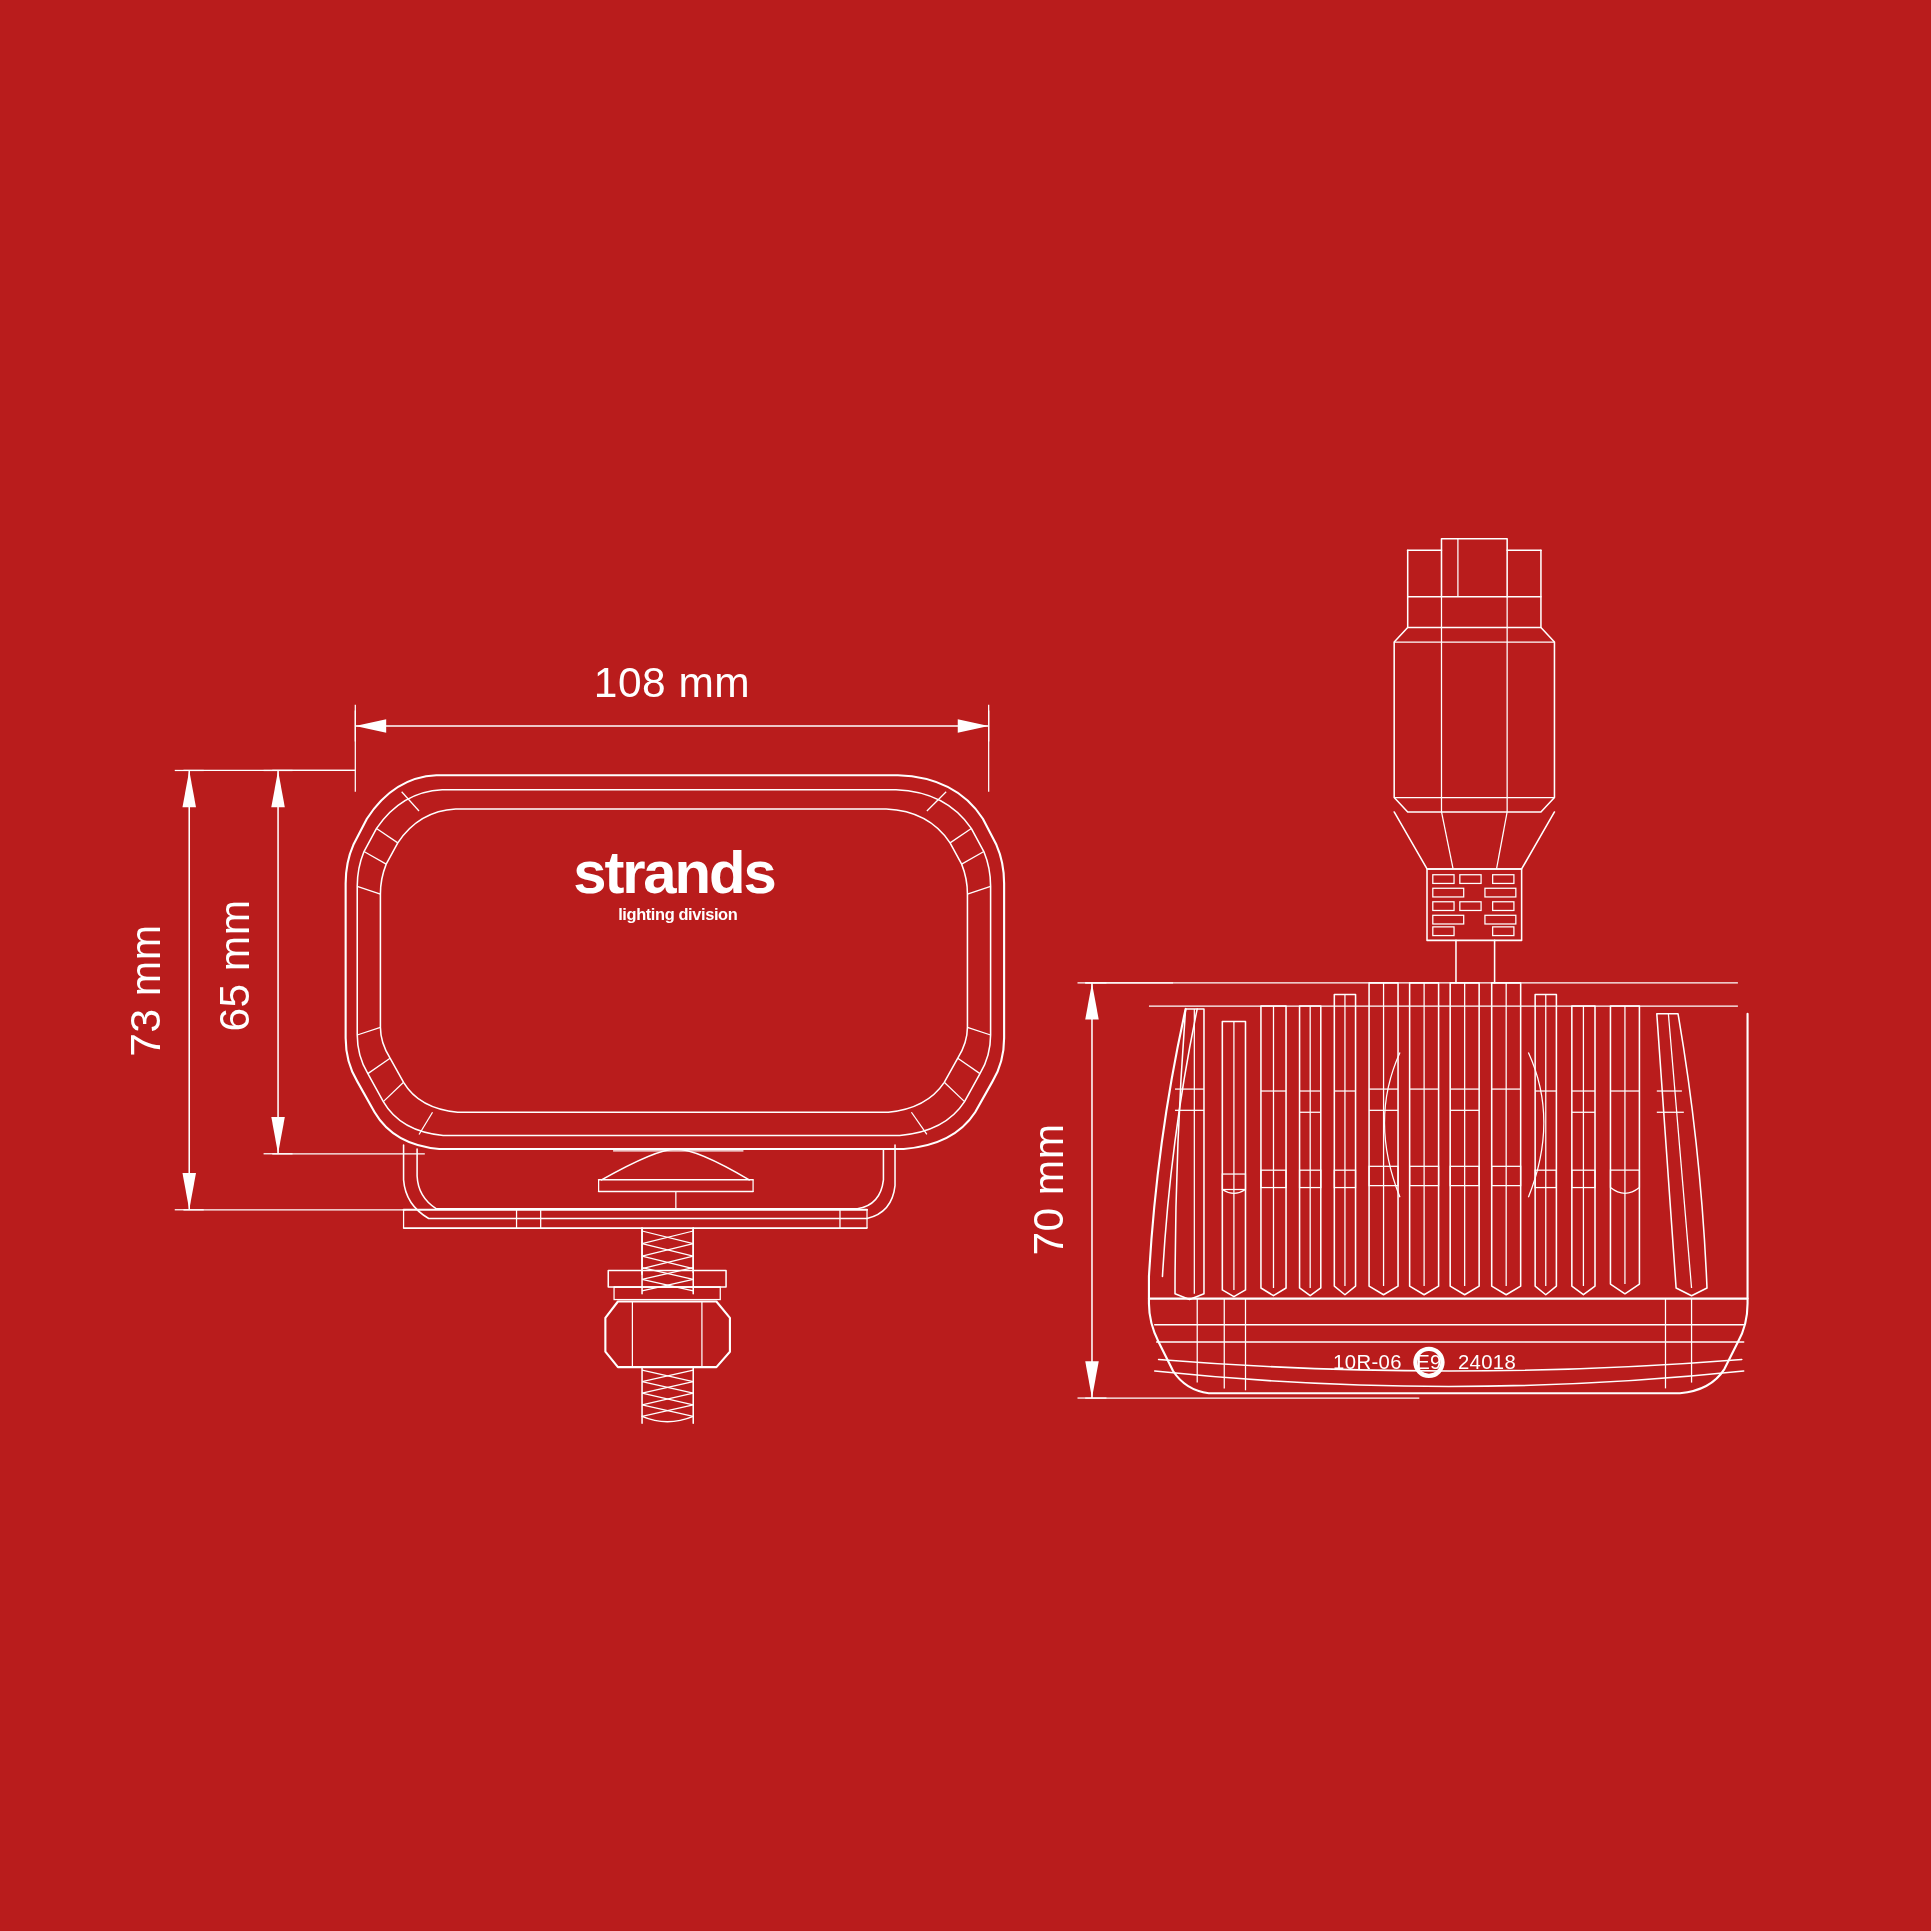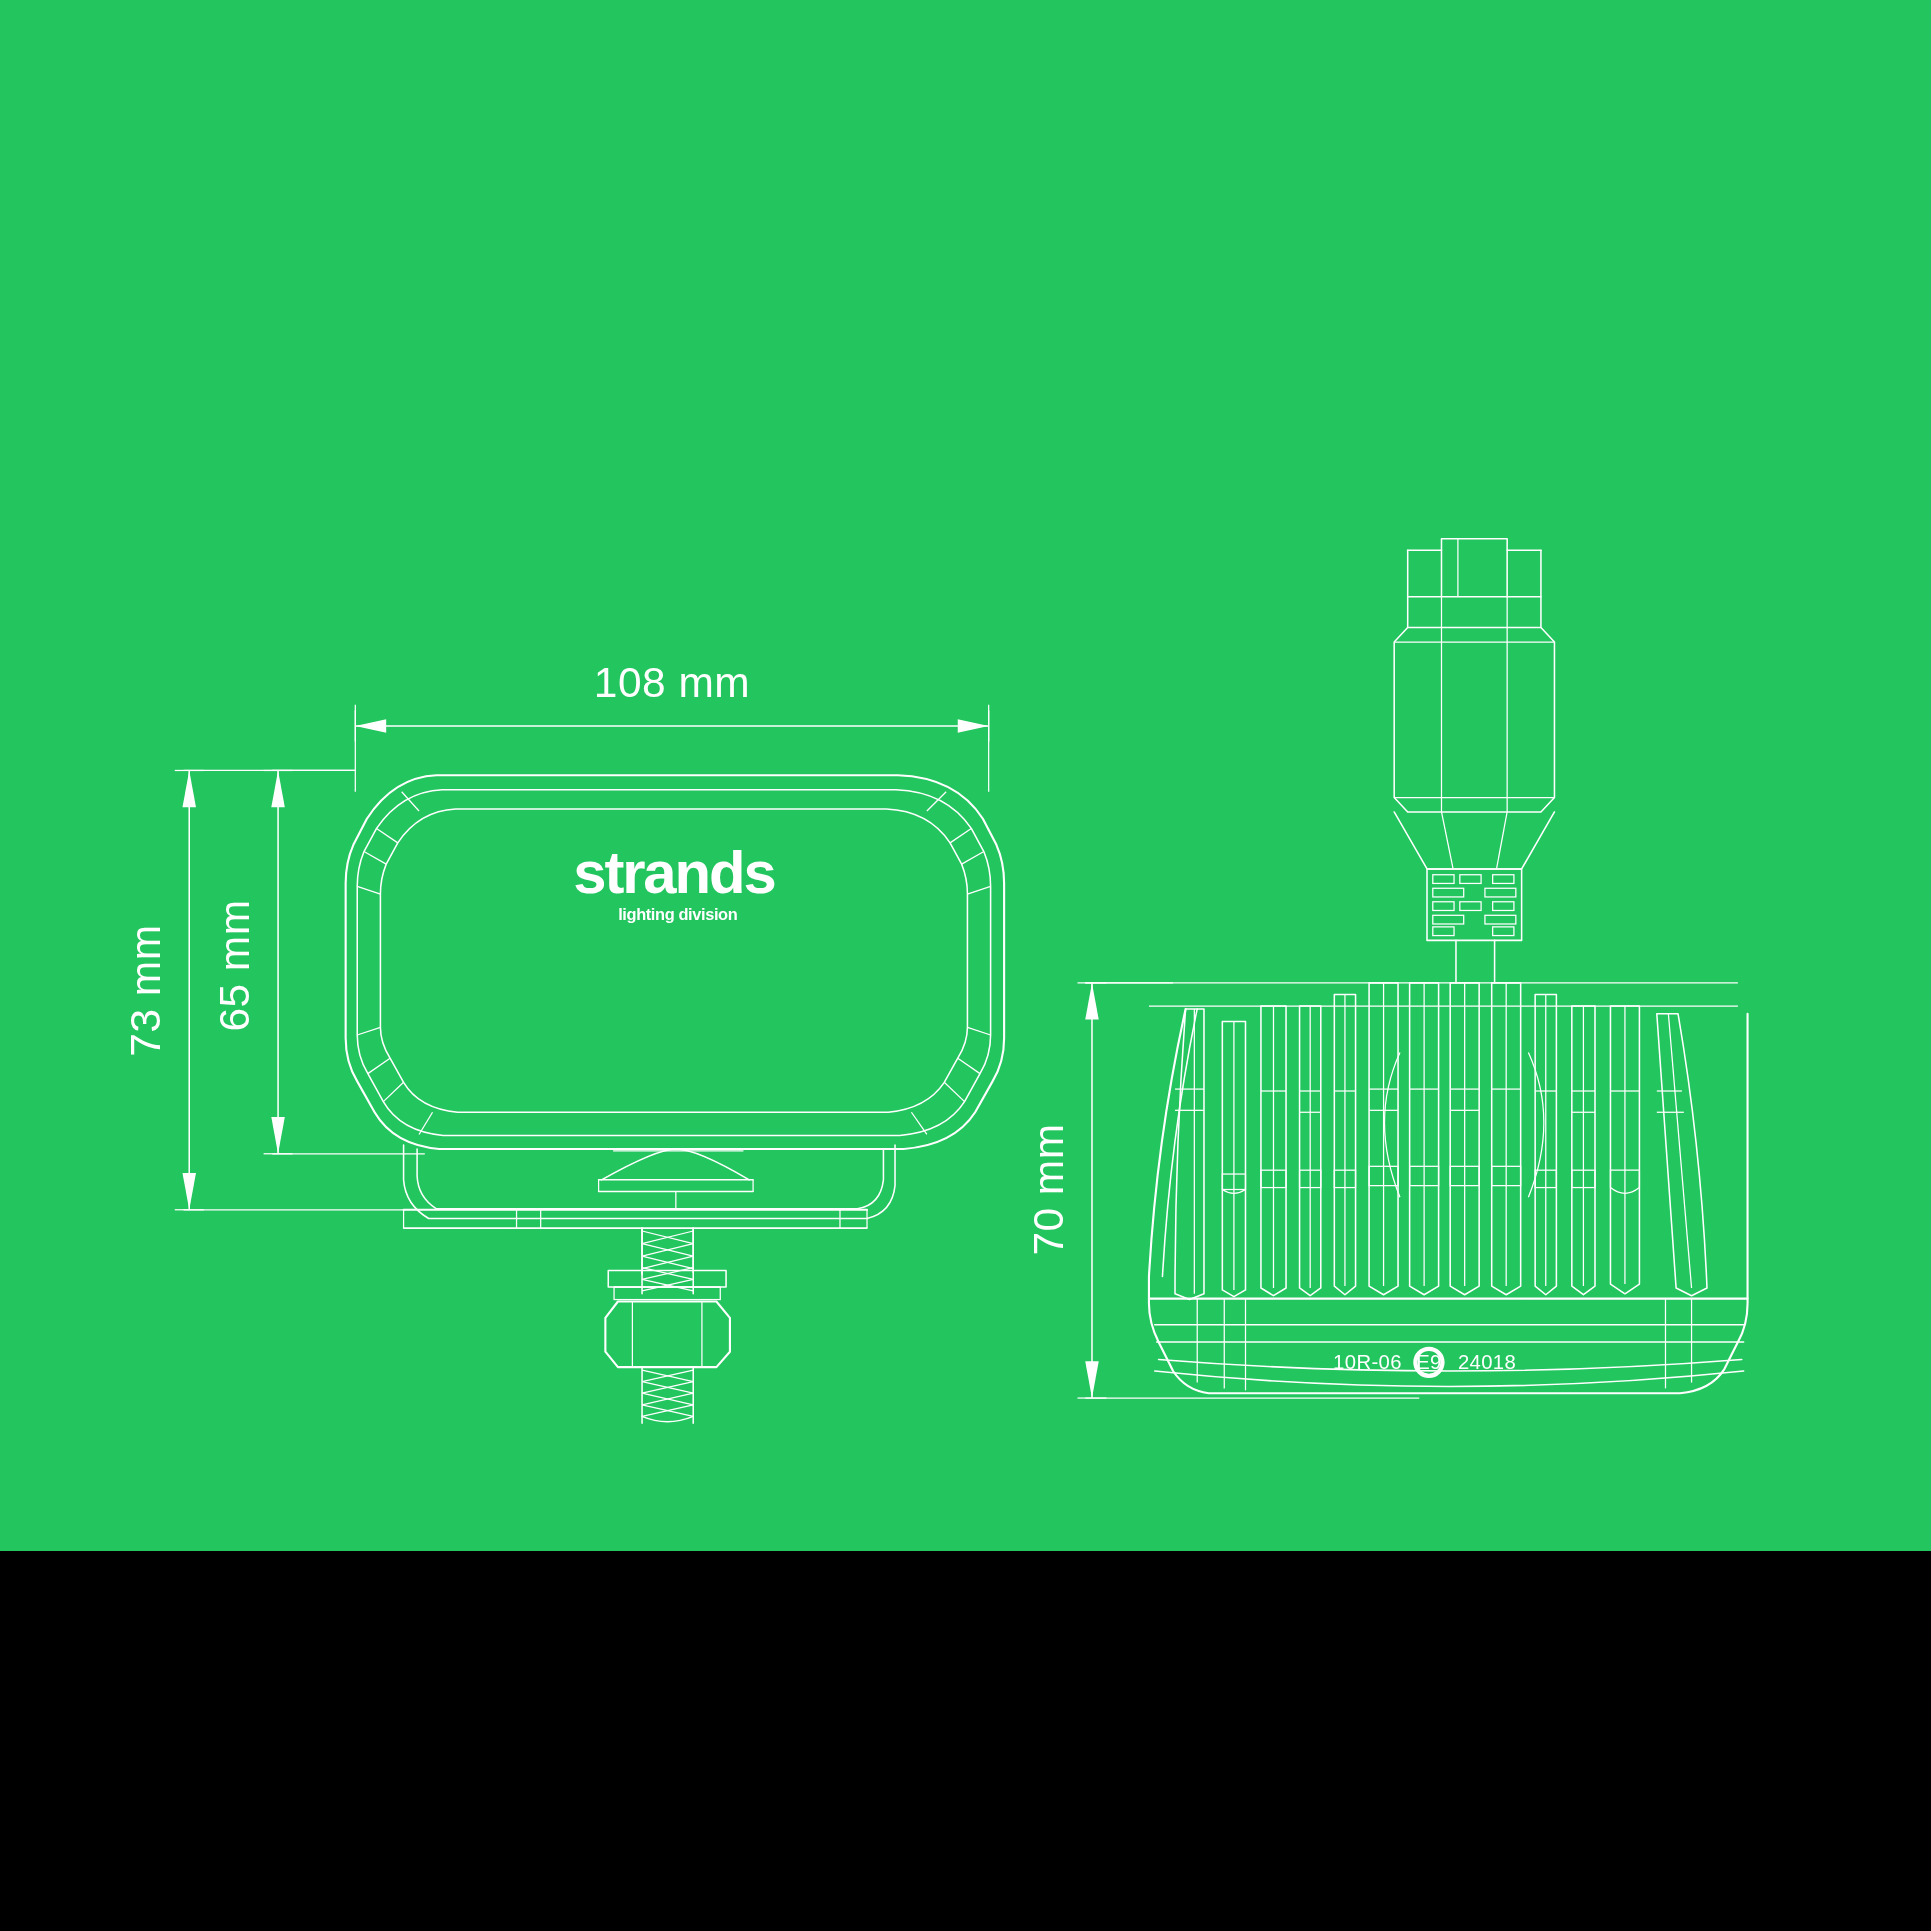--- a/index.html
+++ b/index.html
@@ -3,22 +3,22 @@
 <meta charset="utf-8">
 <style>
   html, body {
     margin: 0;
     padding: 0;
     background: #000000;
   }
   #canvas {
     position: relative;
     width: 1931px;
-    height: 1551px;
-    background: #22c55e;
+    height: 1931px;
+    background: #b91c1c;
     overflow: hidden;
     font-family: "Liberation Sans", sans-serif;
   }
   svg#drawing {
     position: absolute;
     left: 0;
     top: 0;
     width: 1931px;
     height: 1931px;
     display: block;

